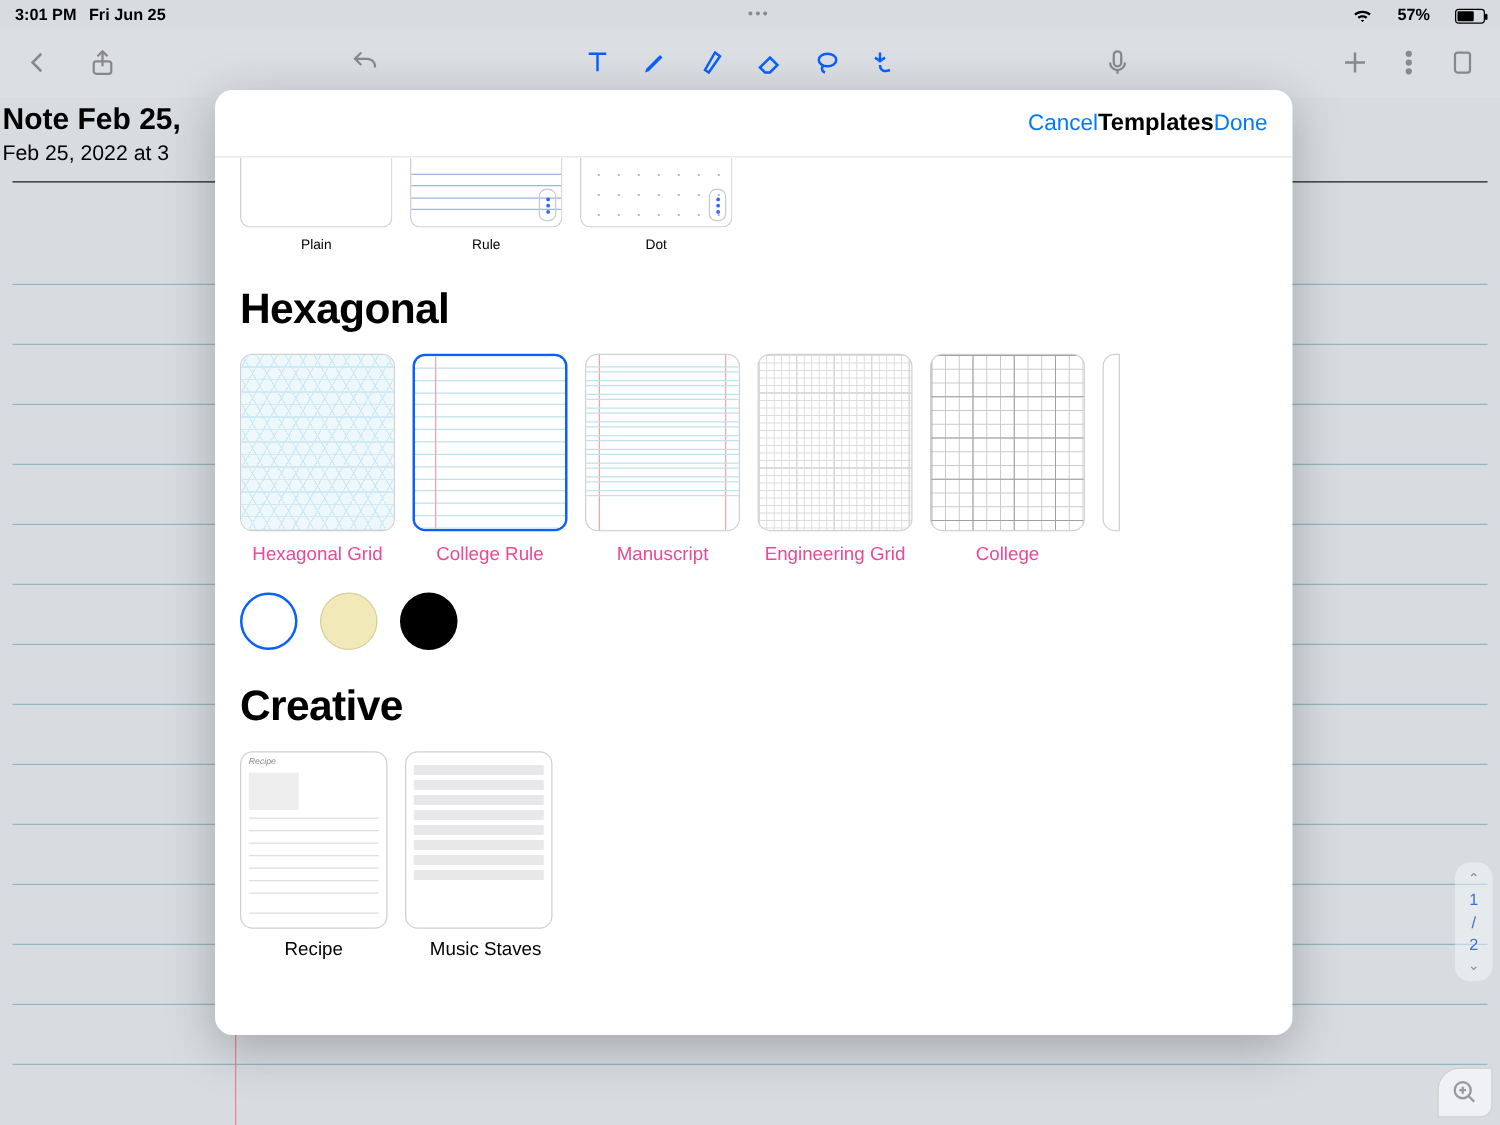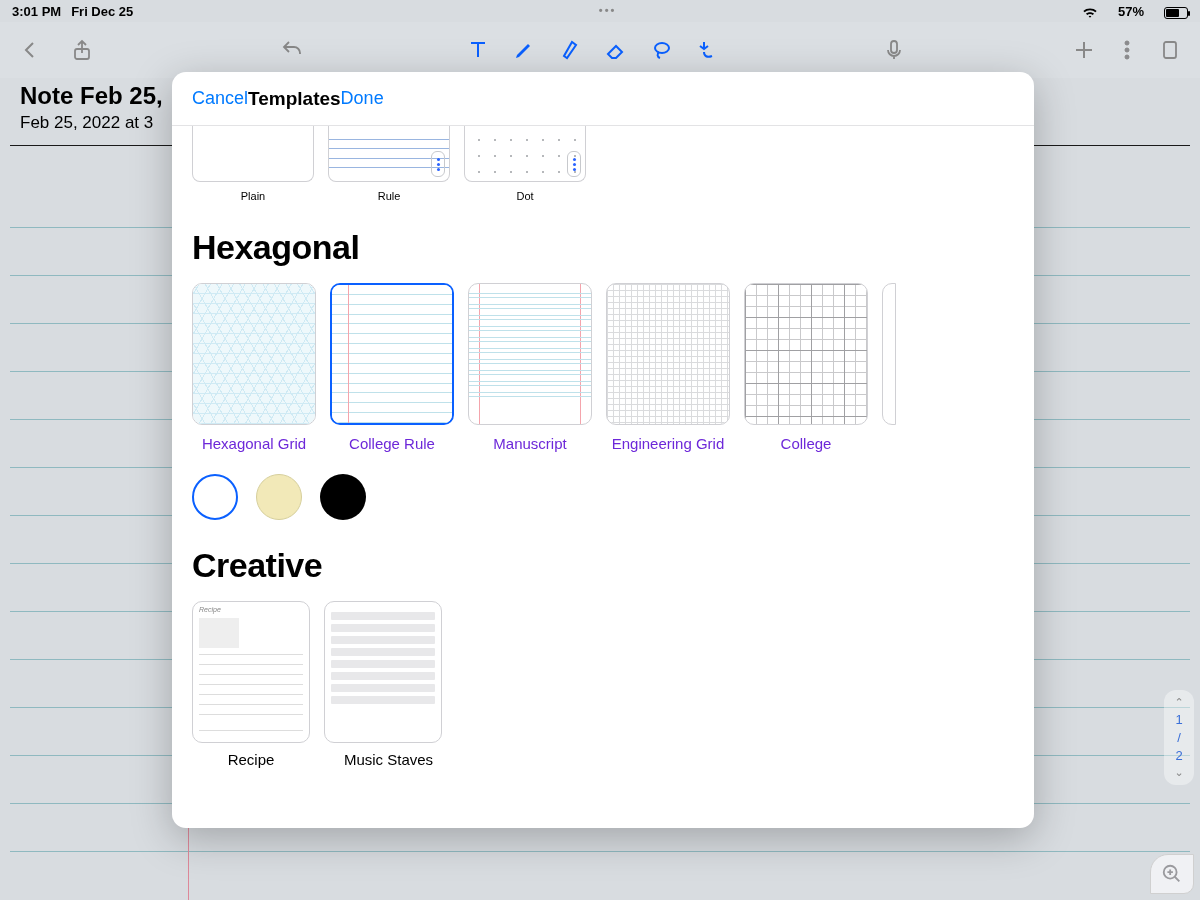--- a/index.html
+++ b/index.html
@@ -18,60 +18,60 @@
   .battery-fill { position:absolute; left:1px; top:1px; bottom:1px; width:57%; background:#000; border-radius:1px; }
 
   
   .top-toolbar { height: 56px; background: rgba(220,223,227,0.9); display:flex; align-items:center; padding:0 18px; gap:28px; }
   .top-toolbar .spacer { flex:1; }
   .tb-icon { width:24px; height:24px; color:#888; stroke:#888; }
   .tool-group { display:flex; gap:22px; align-items:center; }
   .tool-group .tool { width:24px; height:24px; }
   .tool svg { width:100%; height:100%; }
 
-  .note-header { position:absolute; top:82px; left:20px; }
+  .note-header { position:absolute; top:82px; left:2px; }
   .note-header .title { font-size:24px; font-weight:700; color:#000; }
   .note-header .sub { font-size:17px; color:#000; margin-top:3px; }
   .hr-line { position:absolute; left:10px; right:10px; top:145px; height:1px; background:#1a1a1a; }
 
   
   .bg-lines { position:absolute; left:10px; right:10px; top:180px; bottom:0; }
   .bg-lines .rule { height:48px; border-bottom:1px solid #8fb9c0; }
   .margin-line { position:absolute; left:188px; top:826px; width:1px; height:74px; background:#d89; }
 
   
   .page-indicator { position:absolute; right:6px; top:690px; width:30px; display:flex; flex-direction:column; align-items:center; gap:3px; color:#3a6fd8; font-size:13px; background:rgba(255,255,255,0.4); border-radius:12px; padding:6px 2px; }
   .page-indicator .chev { font-size:11px; color:#888; }
   .zoom-box { position:absolute; right:6px; bottom:6px; width:44px; height:40px; background:rgba(245,245,247,0.85); border:1px solid #d0d0d0; border-bottom-right-radius:10px; border-top-left-radius:18px; display:flex; align-items:center; justify-content:center; color:#999;}
   .zoom-box svg { width:22px; height:22px; }
 
   
   .modal { position:absolute; left:172px; top:72px; width:862px; height:756px; background:#fff; border-radius:14px; box-shadow:0 10px 40px rgba(0,0,0,0.25); display:flex; flex-direction:column; overflow:hidden; }
-  .modal-header { height:54px; display:flex; align-items:center; justify-content:flex-start; padding:0 20px; border-bottom:1px solid #e3e3e5; }
+  .modal-header { height:54px; display:flex; align-items:center; justify-content:flex-end; padding:0 20px; border-bottom:1px solid #e3e3e5; }
   .modal-header .hbtn { color:#007aff; font-size:18px; cursor:pointer; }
   .modal-header .htitle { font-size:19px; font-weight:600; color:#000; }
   .modal-body { flex:1; overflow:hidden; padding:0 20px 12px 20px; }
 
   
   .row-scroll { display:flex; gap:14px; }
   .basic-card { width:122px; }
   .basic-thumb { height:56px; border:1px solid #d0d0d4; border-radius:8px; background:#fff; position:relative; overflow:hidden; border-top-left-radius:0; border-top-right-radius:0; border-top:none;}
   .basic-label { text-align:center; font-size:11px; color:#000; margin-top:8px; }
   .opt-dots { position:absolute; right:4px; bottom:4px; width:14px; height:26px; border:1px solid #c7c9cd; border-radius:6px; display:flex; flex-direction:column; align-items:center; justify-content:center; gap:2px;}
   .opt-dots span { width:3px; height:3px; background:#2a63ff; border-radius:50%; }
 
   
   .section-title { font-size:34px; font-weight:800; color:#000; margin-top:26px; margin-bottom:16px; letter-spacing:-0.5px;}
 
   
   .tmpl-row { display:flex; gap:14px; }
   .tmpl-card { width:124px; }
   .tmpl-thumb { width:124px; height:142px; border:1px solid #d0d0d4; border-radius:10px; background:#fff; overflow:hidden; position:relative; }
   .tmpl-thumb.selected { border:2.5px solid #0a60ff; }
-  .tmpl-label { text-align:center; font-size:15px; color:#6d28d9; margin-top:10px; }
+  .tmpl-label { text-align:center; font-size:15px; color:#ec4899; margin-top:10px; }
   .tmpl-card.peek .tmpl-thumb { width:14px; border-left:1px solid #d0d0d4; border-radius:10px 0 0 10px; }
 
   
   .swatch-row { display:flex; gap:18px; margin-top:22px; }
   .swatch { width:46px; height:46px; border-radius:50%; }
   .swatch.white { background:#fff; border:2.5px solid #0a60ff; }
   .swatch.cream { background:#f2e9b8; border:1px solid #d6cf9c; }
   .swatch.black { background:#000; }
 
   
@@ -121,21 +121,21 @@
   .recipe .ln{position:absolute;left:6px;right:6px;height:1px;background:#ddd;}
   .staves { padding-top:6px;}
   .staves .bar { height:8px; margin:4px 6px; background:#e8e8ea; border-radius:1px;}
 </style>
 </head>
 <body>
 
 <div class="status-bar">
   <div class="left">
     <span>3:01 PM</span>
-    <span>Fri Dec 25</span>
+    <span>Fri Jun 25</span>
   </div>
   <div class="center"><span class="dots">•••</span></div>
   <div class="right">
     <svg class="wifi-icon" viewBox="0 0 24 18">
         <path d="M12 16l-2-2c1-1 3-1 4 0zM6 10c3-3 9-3 12 0l-2 2c-2-2-6-2-8 0zM2 6c5-5 15-5 20 0l-2 2c-4-4-12-4-16 0z" fill="#000"></path>
       </svg>
     <span>57%</span>
     <span class="battery-shell">
         <span class="battery-fill"></span>
       </span>

